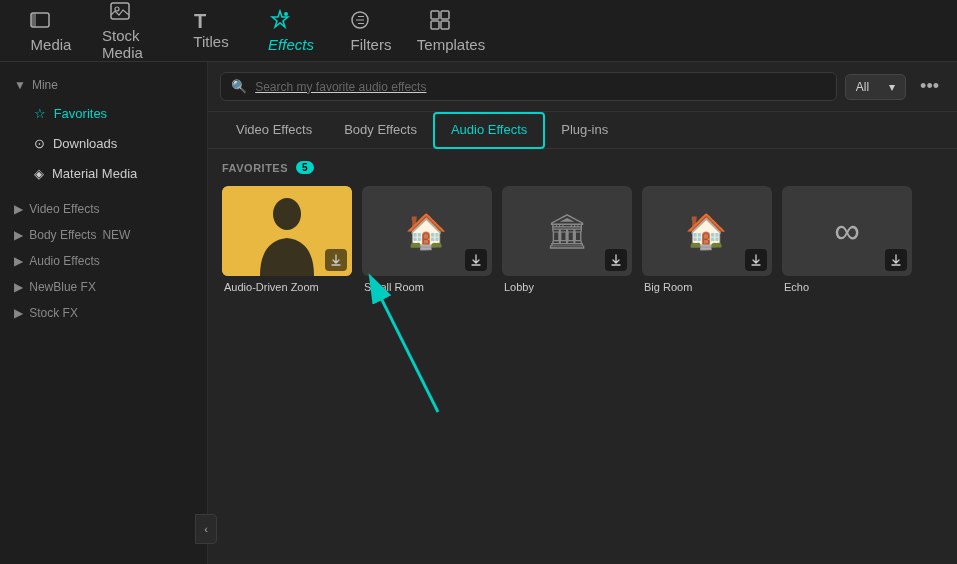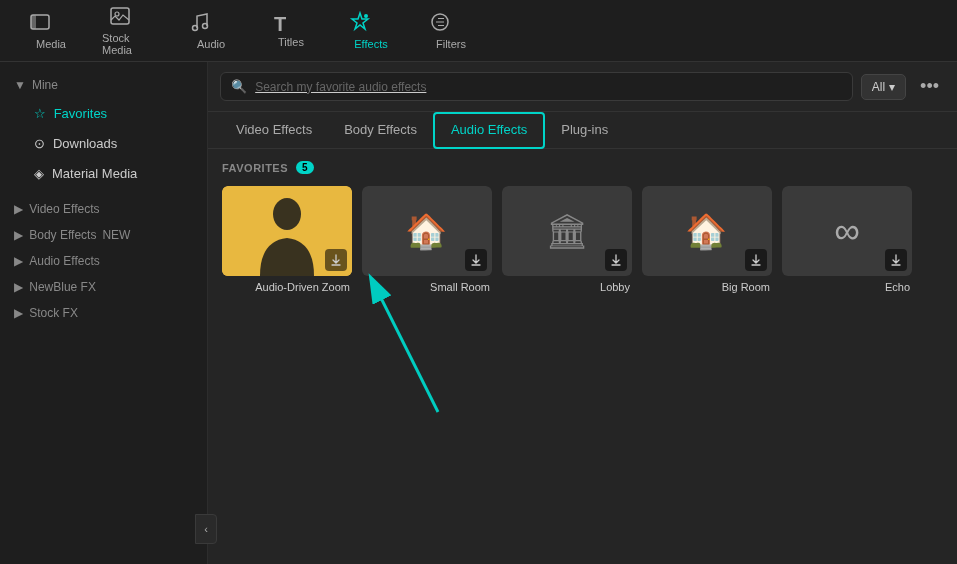--- a/index.html
+++ b/index.html
@@ -30,26 +30,26 @@
       align-items: center;
       justify-content: center;
       width: 80px;
       height: 54px;
       cursor: pointer;
       border-radius: 6px;
       color: #aaa;
       font-size: 11px;
       gap: 2px;
     }
-    .nav-item.active { color: #00d4c8; }
+    .nav-item.active { color: #00d4c8; font-style: italic; }
     .nav-icon {
       font-size: 20px;
       line-height: 1;
     }
-    .nav-label { font-size: 11px; margin-left: 22px; }
+    .nav-label { font-size: 15px; margin-left: 22px; }
 
     
     .main-area {
       display: flex;
       flex: 1;
       overflow: hidden;
     }
 
     
     .sidebar {
@@ -118,21 +118,21 @@
       color: #ccc;
       font-size: 12px;
       flex: 1;
       text-decoration: underline;
     }
     .search-input-wrap input::placeholder { color: #666; }
     .search-icon { color: #888; font-size: 13px; }
     .filter-btn {
       display: flex;
       align-items: center;
-      gap: 4px;
+      gap: 20px;
       background: #333;
       border: 1px solid #444;
       border-radius: 5px;
       padding: 5px 10px;
       color: #ccc;
       font-size: 12px;
       cursor: pointer;
     }
     .more-btn {
       background: none;
@@ -235,21 +235,21 @@
       justify-content: center;
       color: #ccc;
       font-size: 12px;
       cursor: pointer;
     }
     .effect-name {
       font-size: 11px;
       color: #ccc;
       margin-top: 5px;
       padding: 0 2px;
-      text-align: right;
+      text-align: left;
     }
 
     
     .infinity-symbol {
       font-size: 36px;
       color: #aaa;
     }
 
     
     .collapse-btn {
@@ -297,50 +297,51 @@
     <span class="nav-icon">
       <svg width="22" height="22" viewBox="0 0 22 22" fill="none">
         <rect x="2" y="3" width="18" height="16" rx="2" stroke="#aaa" stroke-width="1.5" fill="none"></rect>
         <circle cx="8" cy="9" r="2" stroke="#aaa" stroke-width="1.2" fill="none"></circle>
         <path d="M2 15l4-4 4 4 4-5 6 5" stroke="#aaa" stroke-width="1.2" fill="none"></path>
       </svg>
     </span>
     <span class="nav-label">Stock Media</span>
   </div>
   <div class="nav-item">
-    <span class="nav-icon">
-      <svg width="22" height="22" viewBox="0 0 22 22" fill="none">
-        <path d="M8 17V5l10-2v12" stroke="#aaa" stroke-width="1.5" fill="none"></path>
-        <circle cx="6" cy="17" r="2.5" stroke="#aaa" stroke-width="1.5" fill="none"></circle>
-        <circle cx="16" cy="15" r="2.5" stroke="#aaa" stroke-width="1.5" fill="none"></circle>
-      </svg>
-    </span>
-    <span class="nav-label">Audio</span>
-  </div>
-  <div class="nav-item">
     <span class="nav-icon" style="font-size:20px;font-weight:bold;color:#aaa;">T</span>
     <span class="nav-label">Titles</span>
   </div>
   <div class="nav-item active">
     <span class="nav-icon">
       <svg width="22" height="22" viewBox="0 0 22 22" fill="none">
         <path d="M11 2l2 6h6l-5 4 2 6-5-4-5 4 2-6L3 8h6z" stroke="#00d4c8" stroke-width="1.5" fill="none"></path>
         <circle cx="17" cy="5" r="2" fill="#00d4c8"></circle>
       </svg>
     </span>
     <span class="nav-label" style="color:#00d4c8;">Effects</span>
   </div>
   <div class="nav-item">
     <span class="nav-icon">
       <svg width="22" height="22" viewBox="0 0 22 22" fill="none">
         <circle cx="11" cy="11" r="8" stroke="#aaa" stroke-width="1.5" fill="none"></circle>
         <path d="M7 11h8M9 7.5h6M9 14.5h6" stroke="#aaa" stroke-width="1.2"></path>
       </svg>
     </span>
     <span class="nav-label">Filters</span>
+  </div>
+  <div class="nav-item">
+    <span class="nav-icon">
+      <svg width="22" height="22" viewBox="0 0 22 22" fill="none">
+        <rect x="2" y="2" width="8" height="8" rx="1" stroke="#aaa" stroke-width="1.5" fill="none"></rect>
+        <rect x="12" y="2" width="8" height="8" rx="1" stroke="#aaa" stroke-width="1.5" fill="none"></rect>
+        <rect x="2" y="12" width="8" height="8" rx="1" stroke="#aaa" stroke-width="1.5" fill="none"></rect>
+        <rect x="12" y="12" width="8" height="8" rx="1" stroke="#aaa" stroke-width="1.5" fill="none"></rect>
+      </svg>
+    </span>
+    <span class="nav-label">Templates</span>
   </div>
 </div>
 
 <div class="main-area">
 
   <div class="sidebar">
     <div class="sidebar-section-header">
       <span>▼</span>
       <span>Mine</span>
     </div>

